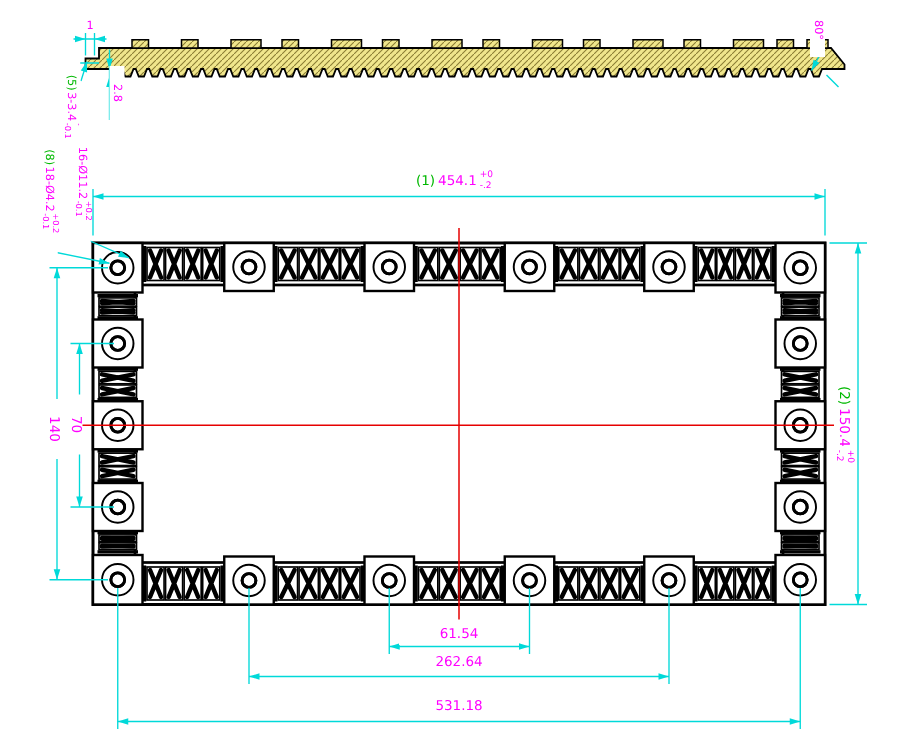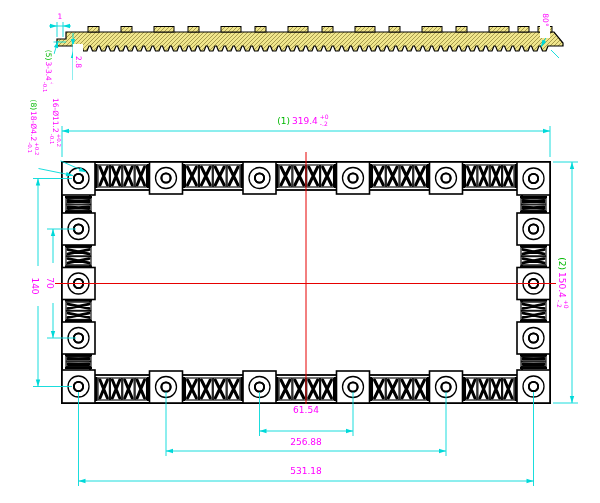--- a/index.html
+++ b/index.html
@@ -326,21 +326,21 @@
         <path d="M0,0 L-7,2.2 L-7,-2.2 Z" fill="#00d9d9" transform="translate(63,26) rotate(180)"></path>
         <path d="M0,0 L-7,2.2 L-7,-2.2 Z" fill="#00d9d9" transform="translate(73,175.5) rotate(11)"></path>
         <path d="M0,0 L-7,2.2 L-7,-2.2 Z" fill="#00d9d9" transform="translate(86,172) rotate(24)"></path>
         <path d="M0,0 L-7,2.2 L-7,-2.2 Z" fill="#00d9d9" transform="translate(58,41) rotate(-73)"></path>
         <path d="M0,0 L-7,2.2 L-7,-2.2 Z" fill="#00d9d9" transform="translate(541,47) rotate(118)"></path>
       </g>
     </svg>
 
   <div class="t big" style="left:253px;top:114px;width:100px;height:14px">
     <span class="ref">(1)</span>
-    <span class="val">319.4</span>
+    <span class="val">454.1</span>
     <span class="stk">
         <i>+0</i>
         <i>-.2</i>
       </span>
   </div>
 
   <div class="t big rot" style="left:512px;top:277px;width:100px;height:12px">
     <span class="ref">(2)</span>
     <span class="val">150.4</span>
     <span class="stk">
@@ -349,25 +349,25 @@
       </span>
   </div>
 
   <div class="t rot" style="left:15px;top:281px;width:40px;height:10px">
     <span class="val">140</span>
   </div>
   <div class="t rot" style="left:30px;top:278px;width:40px;height:10px">
     <span class="val">70</span>
   </div>
 
-  <div class="t" style="left:266px;top:404px;width:80px;height:13px">
+  <div class="t" style="left:266px;top:417px;width:80px;height:13px">
     <span class="val">61.54</span>
   </div>
   <div class="t" style="left:266px;top:436px;width:80px;height:13px">
-    <span class="val">256.88</span>
+    <span class="val">262.64</span>
   </div>
   <div class="t" style="left:266px;top:465px;width:80px;height:13px">
     <span class="val">531.18</span>
   </div>
 
   <div class="t sm" style="left:48px;top:11px;width:24px;height:11px">
     <span class="val">1</span>
   </div>
   <div class="t sm rot" style="left:60px;top:57px;width:36px;height:10px">
     <span class="val">2.8</span>

